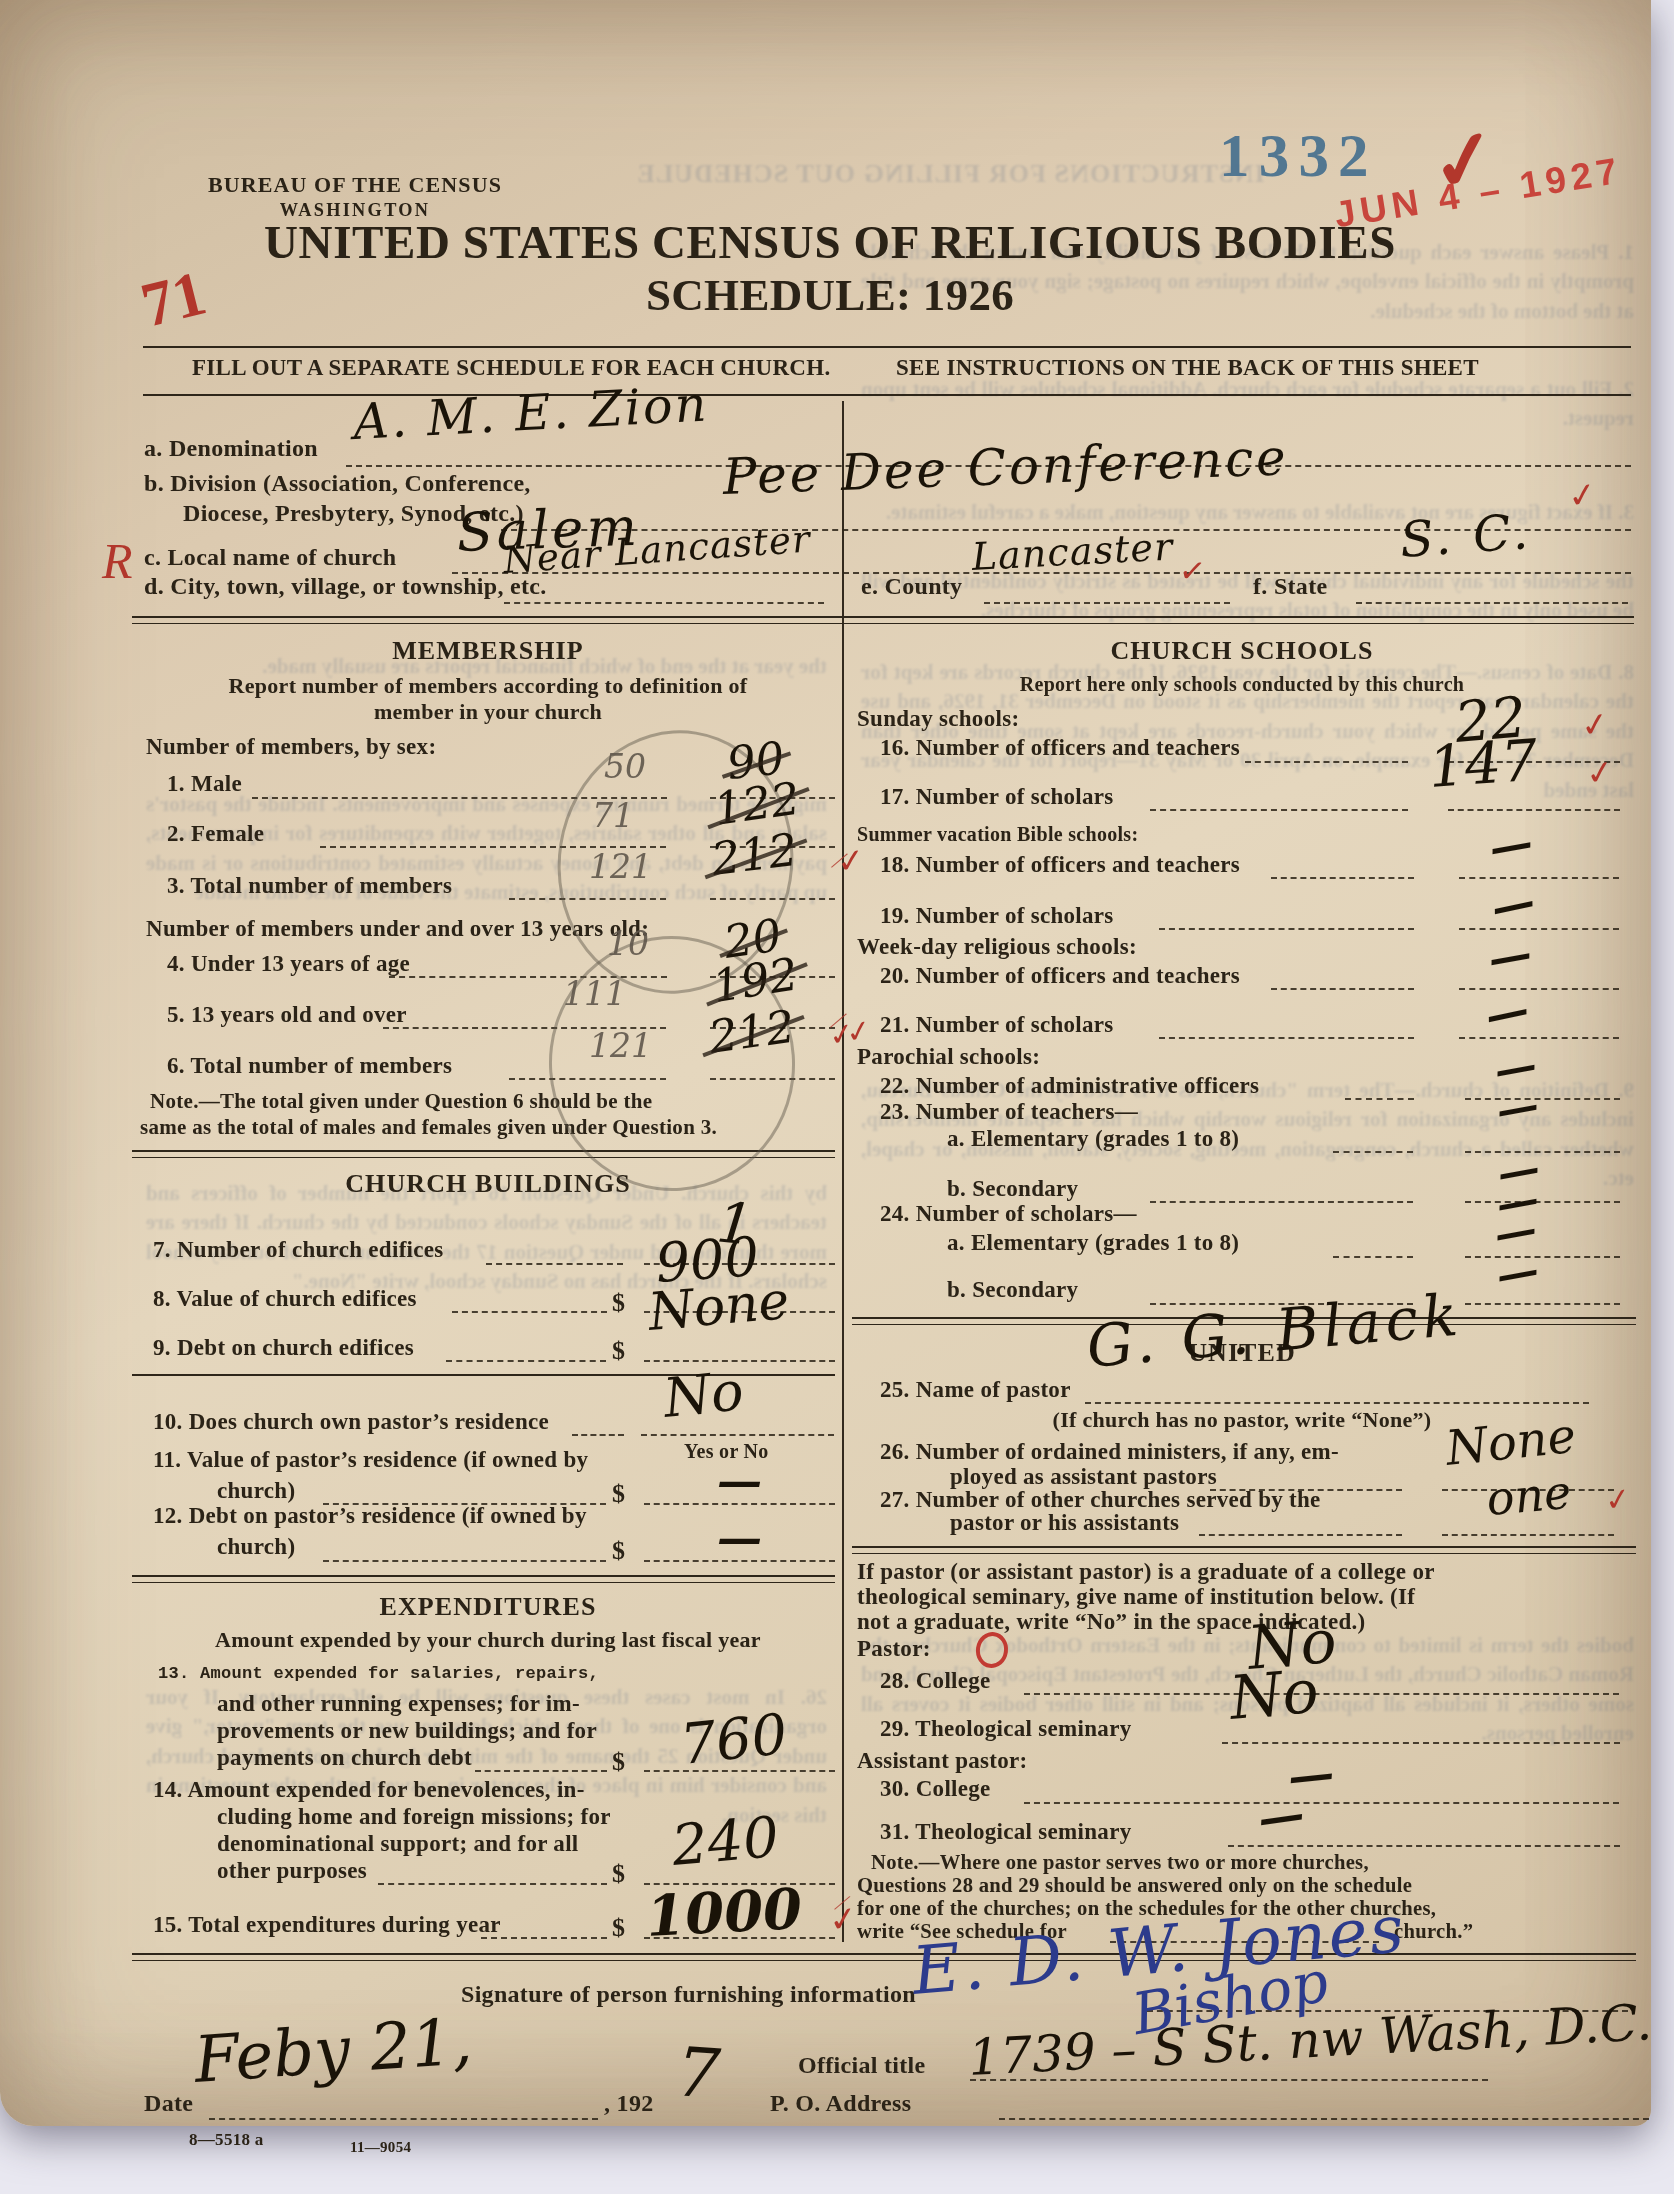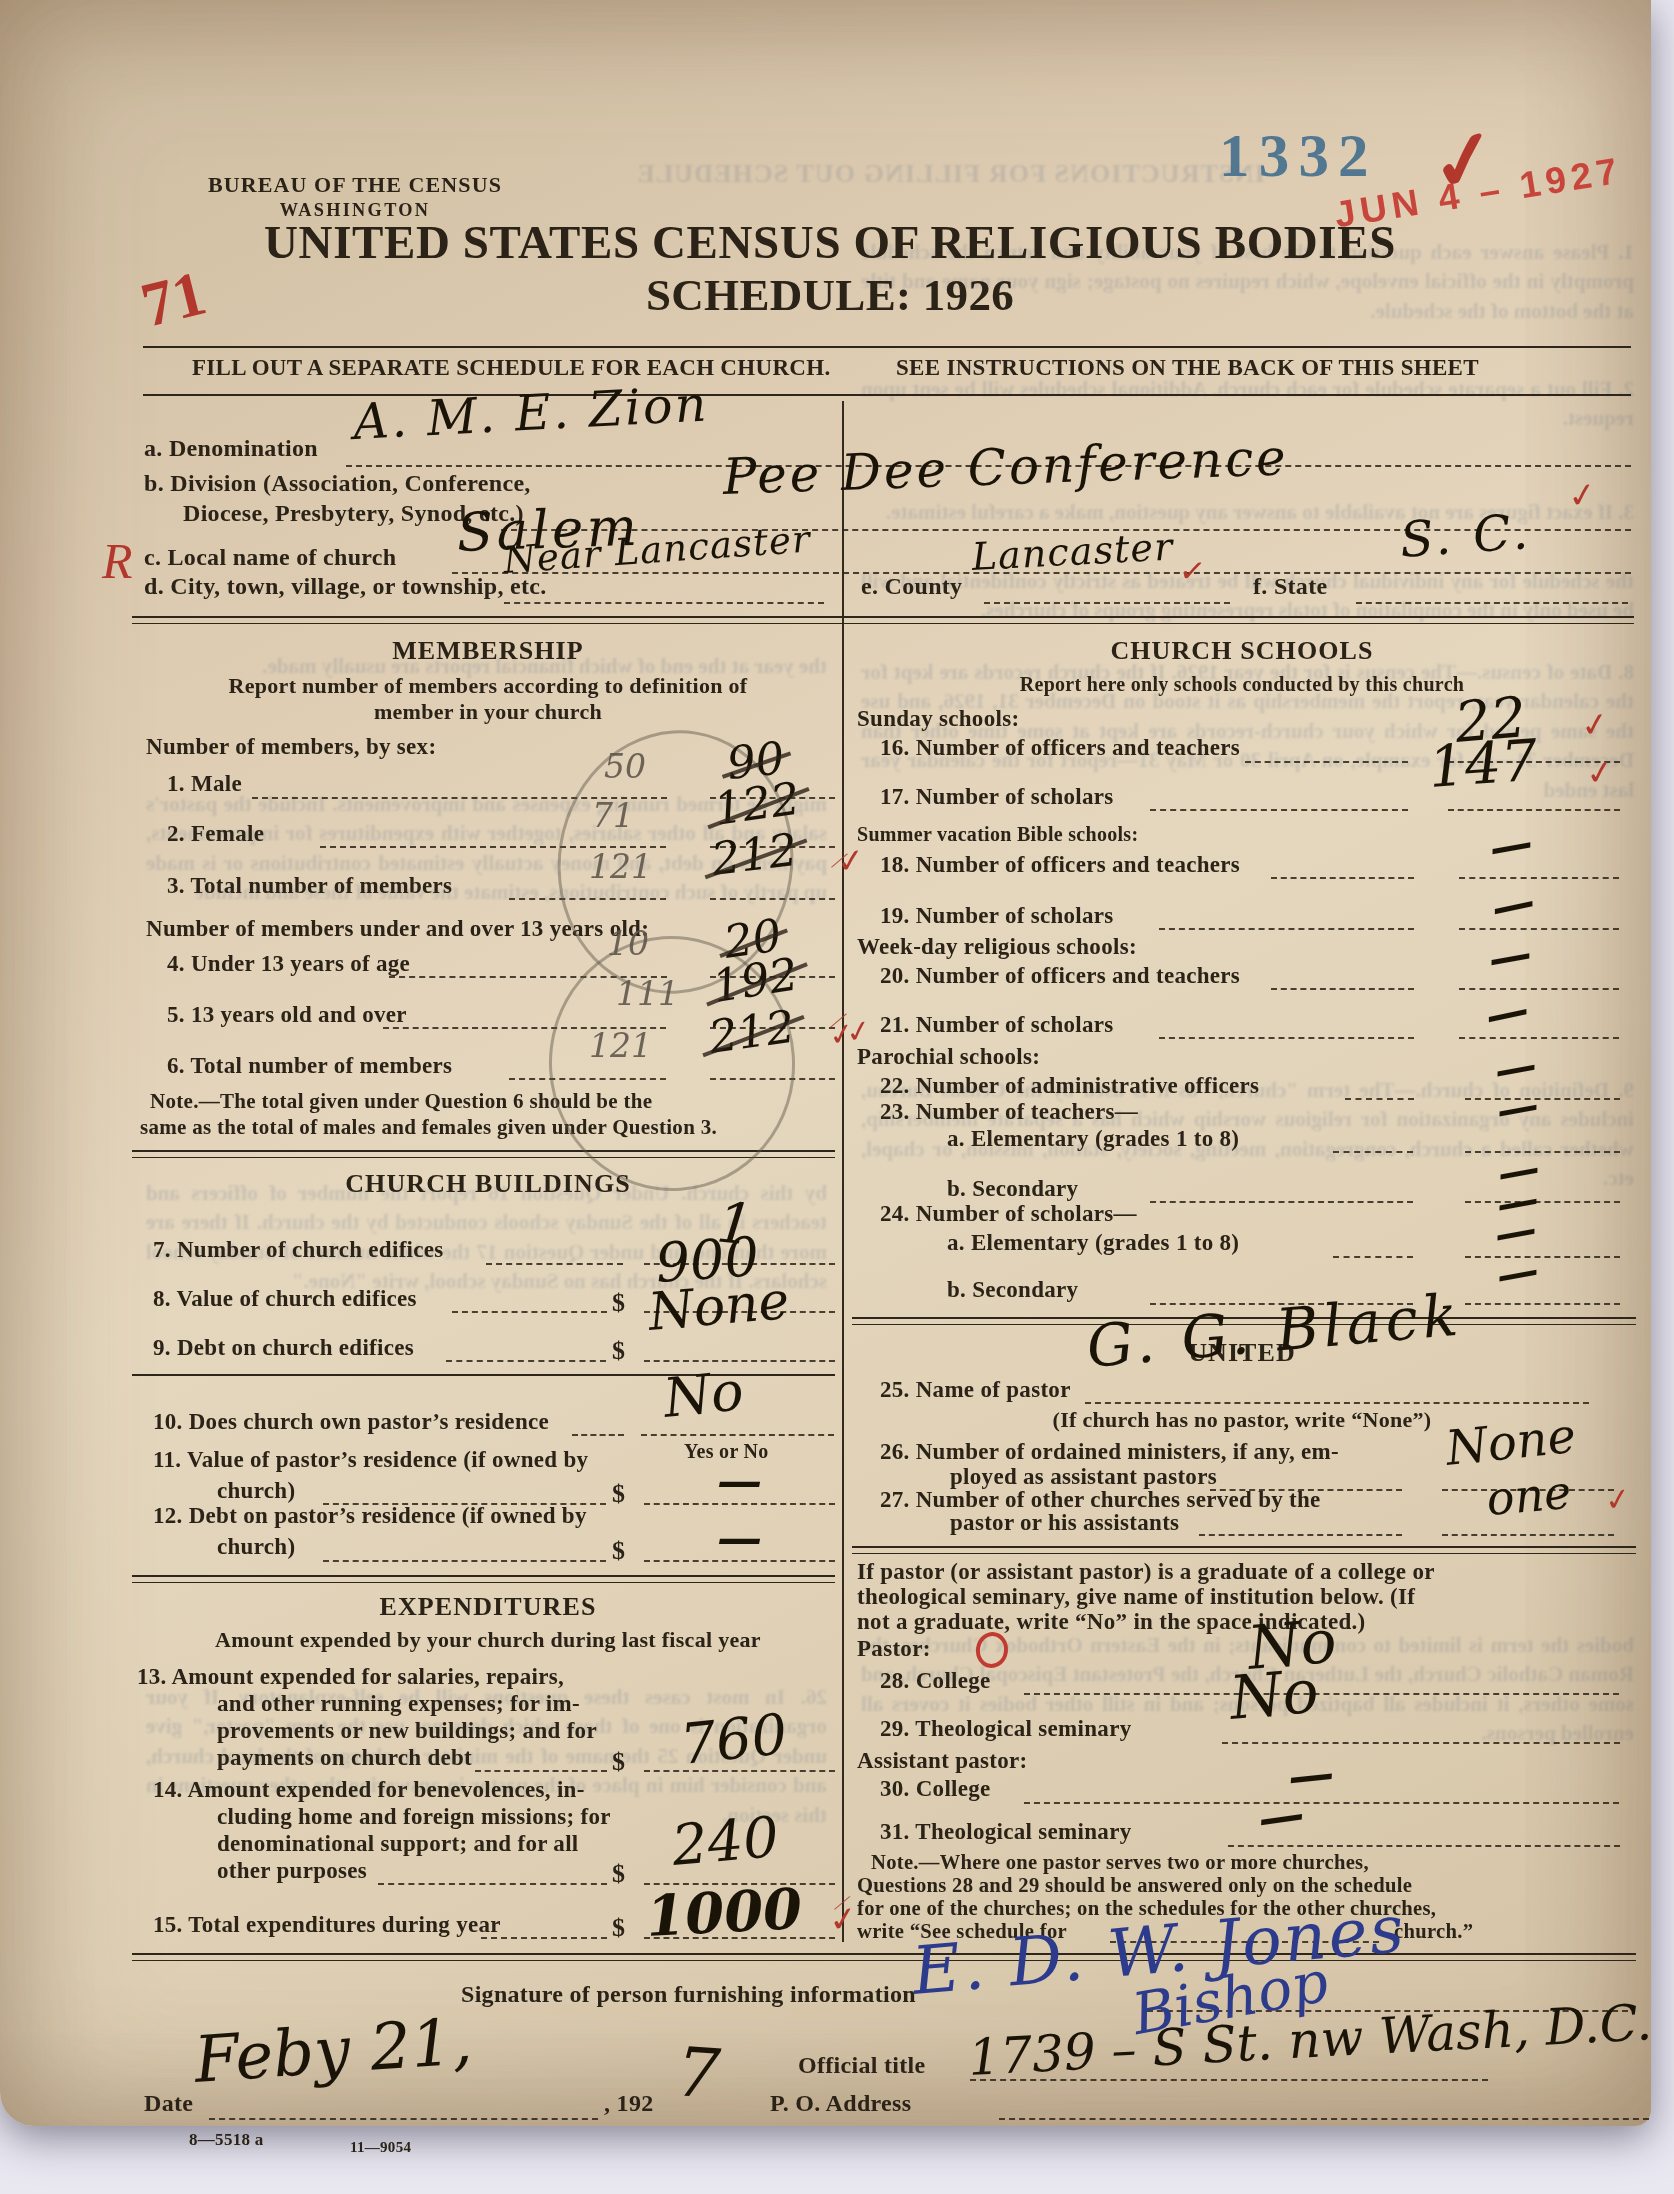--- a/index.html
+++ b/index.html
@@ -119,21 +119,21 @@
 
   <div class="t" style="left:167px;top:951px;font-size:23px;">4. Under 13 years of age</div>
   <div class="lead" style="left:389px;top:976px;width:278px;"></div>
   <div class="lead" style="left:710px;top:976px;width:125px;"></div>
   <div class="hw pc" style="left:607px;top:924px;font-size:33px;">10</div>
   <div class="hw" style="left:728px;top:916px;font-size:45px;transform:rotate(-8deg);"><span class="struck">20</span></div>
 
   <div class="t" style="left:167px;top:1002px;font-size:23px;">5. 13 years old and over</div>
   <div class="lead" style="left:383px;top:1027px;width:283px;"></div>
   <div class="lead" style="left:710px;top:1027px;width:125px;"></div>
-  <div class="hw pc" style="left:616px;top:974px;font-size:33px;">111</div>
+  <div class="hw pc" style="left:563px;top:974px;font-size:33px;">111</div>
   <div class="hw" style="left:717px;top:960px;font-size:45px;transform:rotate(-9deg);"><span class="struck">192</span></div>
 
   <div class="t" style="left:167px;top:1053px;font-size:23px;">6. Total number of members</div>
   <div class="lead" style="left:509px;top:1078px;width:157px;"></div>
   <div class="lead" style="left:710px;top:1078px;width:125px;"></div>
   <div class="hw pc" style="left:589px;top:1026px;font-size:33px;">121</div>
   <div class="hw" style="left:713px;top:1011px;font-size:45px;transform:rotate(-8deg);"><span class="struck">212</span></div>
   <div class="red" style="left:829px;top:1016px;font-size:30px;transform:rotate(-10deg);letter-spacing:-8px;">✓✓</div>
 
   <div class="t" style="left:150px;top:1089px;font-size:21px;">Note.—The total given under Question 6 should be the</div>
@@ -180,21 +180,21 @@
   <div class="lead" style="left:323px;top:1560px;width:283px;"></div>
   <div class="t" style="left:612px;top:1536px;font-size:26px;">$</div>
   <div class="lead" style="left:644px;top:1560px;width:191px;"></div>
   <div class="hw" style="left:717px;top:1511px;font-size:45px;font-weight:700;">—</div>
 
   <div class="drule" style="left:132px;top:1575px;width:703px;"></div>
 
   <div class="t tc" style="left:143px;top:1592px;width:690px;font-size:26px;letter-spacing:1.1px;">EXPENDITURES</div>
   <div class="t tc" style="left:143px;top:1627px;width:690px;font-size:22px;">Amount expended by your church during last fiscal year</div>
 
-  <div class="t" style="left:137px;top:1664px;font-size:23px;">13. Amount expended for salaries, repairs,</div>
+  <div class="t" style="left:158px;top:1664px;font-size:17px;font-family:Liberation Mono, monospace;">13. Amount expended for salaries, repairs,</div>
   <div class="t" style="left:217px;top:1691px;font-size:23px;">and other running expenses; for im-</div>
   <div class="t" style="left:217px;top:1718px;font-size:23px;">provements or new buildings; and for</div>
   <div class="t" style="left:217px;top:1745px;font-size:23px;">payments on church debt</div>
   <div class="lead" style="left:475px;top:1770px;width:132px;"></div>
   <div class="t" style="left:612px;top:1747px;font-size:26px;">$</div>
   <div class="lead" style="left:644px;top:1770px;width:191px;"></div>
   <div class="hw" style="left:684px;top:1712px;font-size:56px;transform:rotate(-6deg);">760</div>
 
   <div class="t" style="left:153px;top:1777px;font-size:23px;">14. Amount expended for benevolences, in-</div>
   <div class="t" style="left:217px;top:1804px;font-size:23px;">cluding home and foreign missions; for</div>

